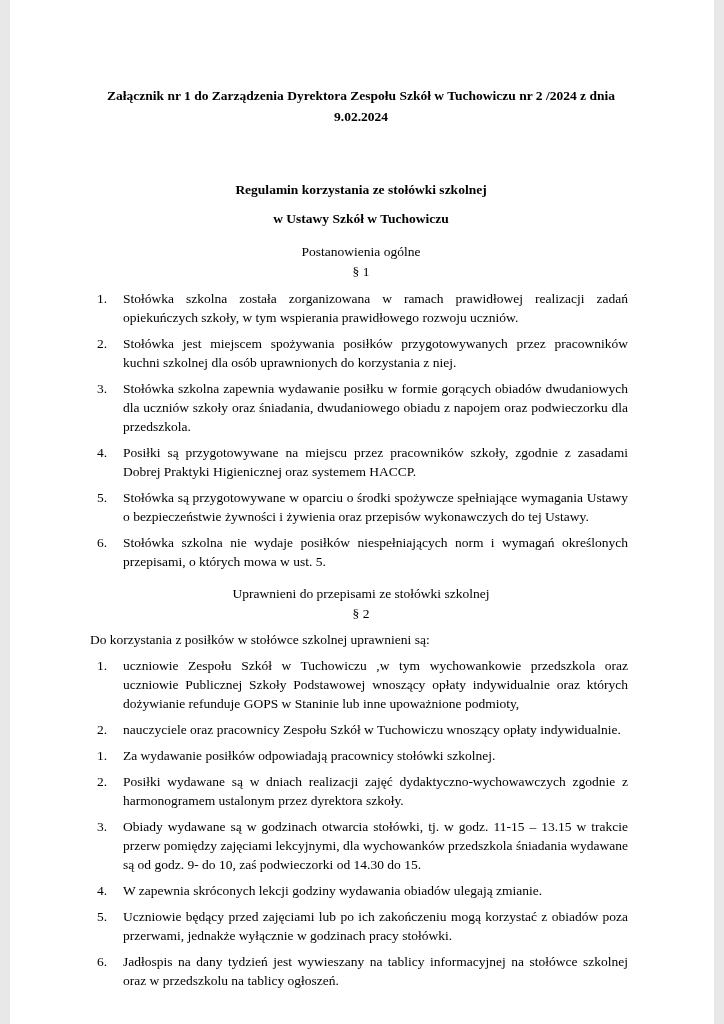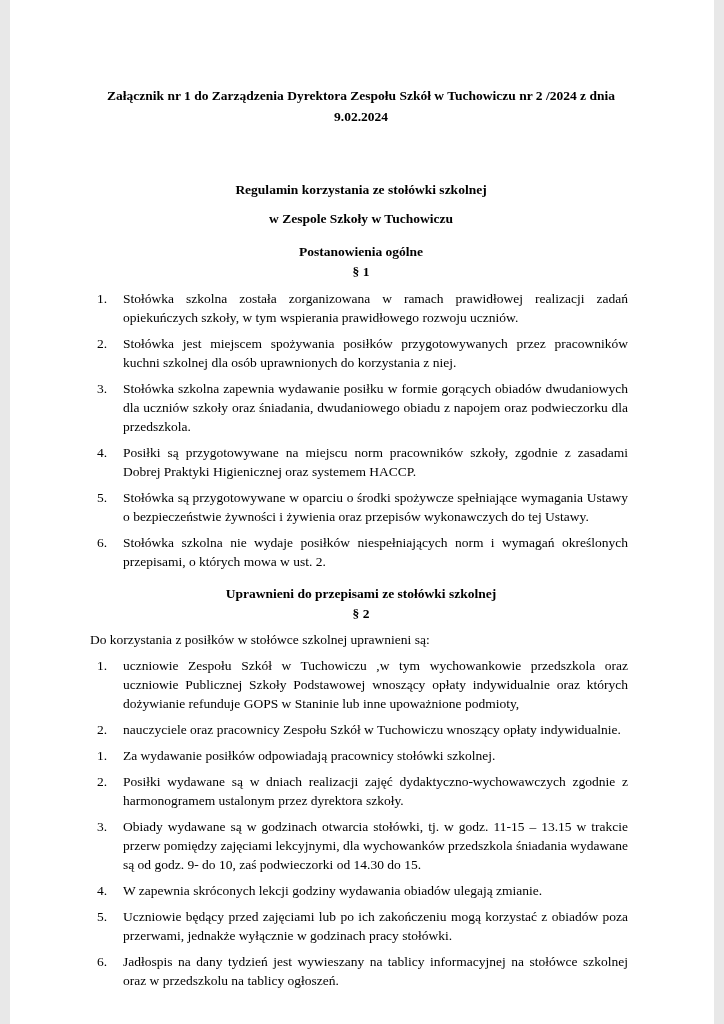--- a/index.html
+++ b/index.html
@@ -12,21 +12,21 @@
   }
   .doc-header{
     font-weight:bold;text-align:center;margin:0 0 0 0;
     line-height:21px;
   }
   .doc-title{
     font-weight:bold;text-align:center;margin-top:52px;line-height:21px;
   }
   .doc-title p{margin:8px;}
   .section-head{
-    font-weight:bold;text-align:center;margin-top:13px;line-height:20px;
+    font-weight:normal;text-align:center;margin-top:13px;line-height:20px;
   }
   .section-head p{margin:0;}
   .intro{margin:6px 0 0 -4px;text-align:left;}
   ol.items{list-style:none;margin:7px 0 0 0;padding:0;}
   ol.items li{
     display:flex;margin:0 0 7px 0;
   }
   ol.items .num{
     flex:0 0 29px;box-sizing:border-box;padding-left:3px;
   }
@@ -36,21 +36,21 @@
 </style>
 </head>
 <body>
 
 <div class="page">
 
   <p class="doc-header">Załącznik nr 1 do Zarządzenia  Dyrektora Zespołu Szkół w Tuchowiczu nr 2 /2024 z dnia 9.02.2024</p>
 
   <div class="doc-title">
     <p>Regulamin korzystania ze stołówki szkolnej</p>
-    <p>w Zespole Szkoły w Tuchowiczu</p>
+    <p>w Ustawy Szkół w Tuchowiczu</p>
   </div>
 
   <div class="section">
     <div class="section-head">
       <p>Postanowienia ogólne</p>
       <p>§ 1</p>
     </div>
     <ol class="items">
       <li>
           <span class="num">1.</span>
@@ -59,29 +59,29 @@
       <li>
           <span class="num">2.</span>
           <span class="txt">Stołówka jest miejscem spożywania posiłków przygotowywanych przez pracowników kuchni szkolnej dla osób uprawnionych do korzystania z niej.</span>
         </li>
       <li>
           <span class="num">3.</span>
           <span class="txt">Stołówka szkolna zapewnia wydawanie posiłku w formie gorących obiadów dwudaniowych dla uczniów szkoły oraz śniadania, dwudaniowego obiadu z napojem oraz podwieczorku dla przedszkola.</span>
         </li>
       <li>
           <span class="num">4.</span>
-          <span class="txt">Posiłki są przygotowywane na miejscu norm pracowników szkoły, zgodnie z zasadami Dobrej Praktyki Higienicznej oraz systemem HACCP.</span>
+          <span class="txt">Posiłki są przygotowywane na miejscu przez pracowników szkoły, zgodnie z zasadami Dobrej Praktyki Higienicznej oraz systemem HACCP.</span>
         </li>
       <li>
           <span class="num">5.</span>
           <span class="txt">Stołówka są przygotowywane w oparciu o środki spożywcze spełniające wymagania Ustawy o bezpieczeństwie żywności i żywienia oraz przepisów wykonawczych do tej Ustawy.</span>
         </li>
       <li>
           <span class="num">6.</span>
-          <span class="txt">Stołówka szkolna nie wydaje posiłków niespełniających norm i wymagań określonych przepisami, o których mowa w ust. 2.</span>
+          <span class="txt">Stołówka szkolna nie wydaje posiłków niespełniających norm i wymagań określonych przepisami, o których mowa w ust. 5.</span>
         </li>
     </ol>
   </div>
 
   <div class="section">
     <div class="section-head">
       <p>Uprawnieni do przepisami ze stołówki szkolnej</p>
       <p>§ 2</p>
     </div>
     <p class="intro">Do korzystania z posiłków w stołówce szkolnej uprawnieni są:</p>

